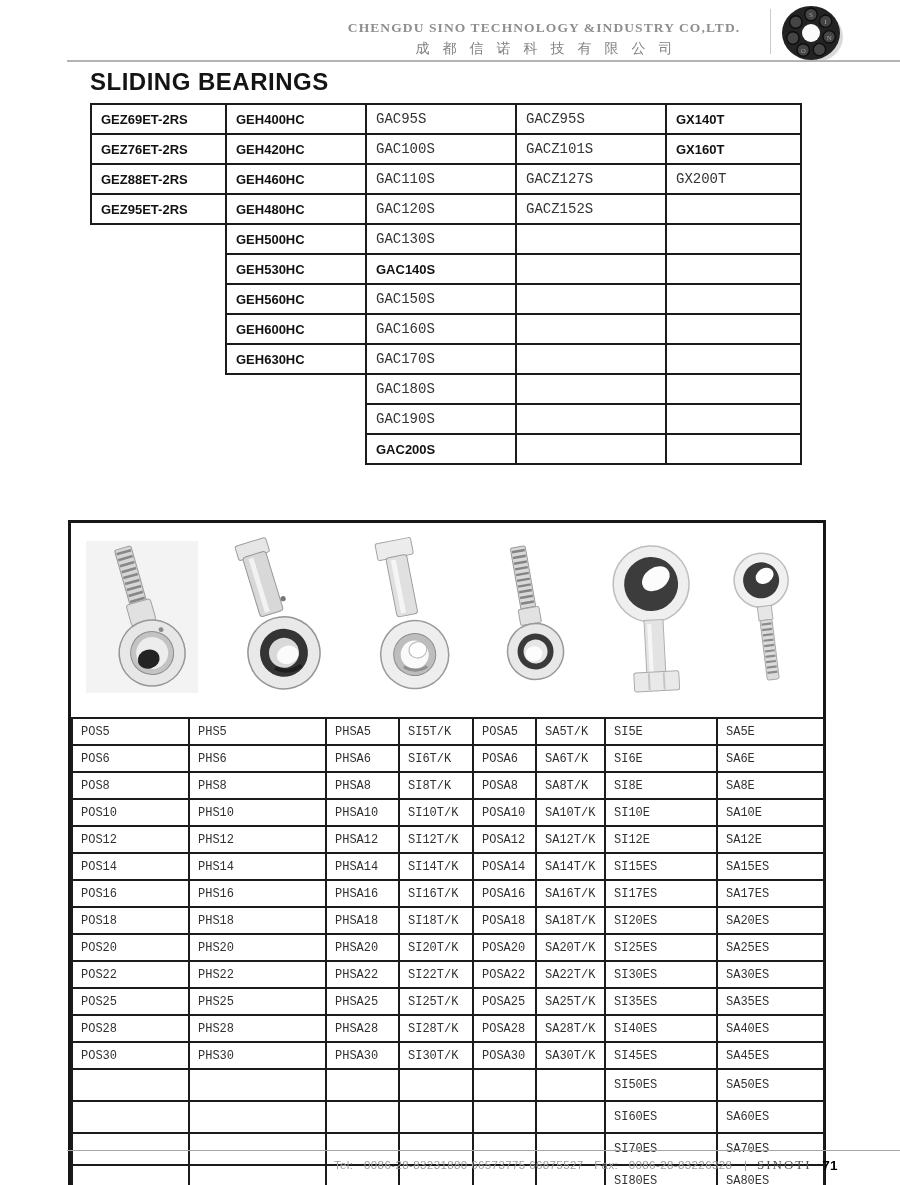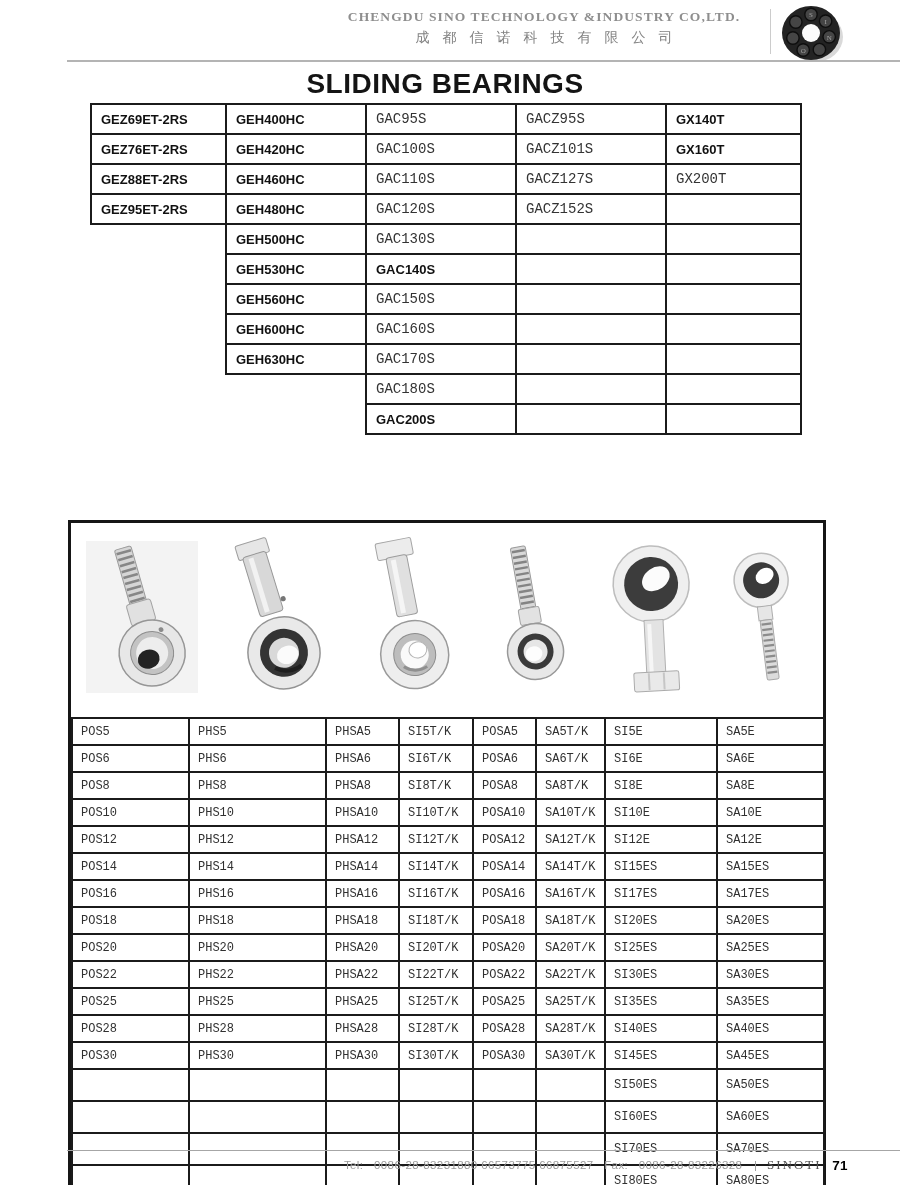--- a/index.html
+++ b/index.html
@@ -4,33 +4,33 @@
 <style>
   html,body{margin:0;padding:0;}
   body{
     width:900px;height:1185px;position:relative;background:#ffffff;
     font-family:"Liberation Sans",sans-serif;color:#1a1a1a;overflow:hidden;
   }
   
   .company{position:absolute;top:9px;left:318px;width:452px;text-align:center;}
   .company-en{
     font-family:"Liberation Serif",serif;font-weight:bold;font-size:13.5px;
-    letter-spacing:1.1px;color:#8e8e8e;white-space:nowrap;
+    letter-spacing:1.1px;color:#8e8e8e;white-space:nowrap;margin-top:11px;
   }
   .company-cn{
     font-family:"Liberation Serif",serif;font-size:14px;color:#828282;
     letter-spacing:13px;text-indent:13px;margin-top:4px;white-space:nowrap;
   }
   .header-divider{position:absolute;left:770px;top:9px;width:1px;height:45px;background:#cccccc;}
   .logo{position:absolute;left:779px;top:5px;}
   .header-rule{position:absolute;left:67px;right:0;top:60px;height:2px;background:#b4b4b4;}
   
   .page-title{
-    position:absolute;left:90px;top:68px;width:710px;text-align:center;
-    font-size:28px;font-weight:bold;letter-spacing:0.5px;color:#141414;
+    position:absolute;left:90px;top:68px;width:710px;text-align:left;
+    font-size:24px;font-weight:bold;letter-spacing:0.5px;color:#141414;
   }
   
   .table1{position:absolute;left:90px;top:103px;border-collapse:collapse;table-layout:fixed;}
   .table1 tr{height:30px;}
   .table1 td{
     border:2px solid #1b1b1b;padding:0 0 0 9px;vertical-align:middle;
     font-family:"Liberation Mono",monospace;font-size:14px;color:#333333;
     white-space:nowrap;overflow:hidden;
   }
   .table1 td.sans{font-family:"Liberation Sans",sans-serif;font-weight:bold;font-size:13px;color:#111111;}
@@ -46,21 +46,21 @@
   .table2 tr{height:27px;}
   .table2 tr:nth-child(n+14){height:32px;}
   .table2 td{
     border:2px solid #1b1b1b;padding:0 0 0 8px;vertical-align:middle;
     font-family:"Liberation Mono",monospace;font-size:12px;color:#303030;
     white-space:nowrap;overflow:hidden;
   }
   
   .footer-rule{position:absolute;left:67px;right:0;top:1150px;height:1px;background:#a6a6a6;}
   .footer{
-    position:absolute;top:1157px;right:52px;font-size:11.5px;color:#9b9b9b;
+    position:absolute;top:1157px;right:62px;font-size:11.5px;color:#9b9b9b;
     letter-spacing:0.4px;white-space:nowrap;
   }
   .footer span{vertical-align:middle;}
   .footer .gap{margin-left:7px;}
   .footer .brand{
     font-family:"Liberation Serif",serif;color:#525252;font-size:13px;letter-spacing:2px;margin-left:6px;
   }
   .footer .sep{margin-left:8px;color:#9b9b9b;}
   .footer .page-num{color:#000000;font-weight:bold;font-size:13.5px;margin-left:7px;}
 </style>
@@ -173,20 +173,27 @@
       <tr>
         <td class="ghost"></td>
         <td class="ghost"></td>
         <td>GAC180S</td>
         <td></td>
         <td></td>
       </tr>
       <tr>
         <td class="ghost"></td>
         <td class="ghost"></td>
+        <td>GAC190S</td>
+        <td></td>
+        <td></td>
+      </tr>
+      <tr>
+        <td class="ghost"></td>
+        <td class="ghost"></td>
         <td class="sans">GAC200S</td>
         <td></td>
         <td></td>
       </tr>
     </tbody>
 </table>
 
 <div class="panel">
   <div class="photos">
 

